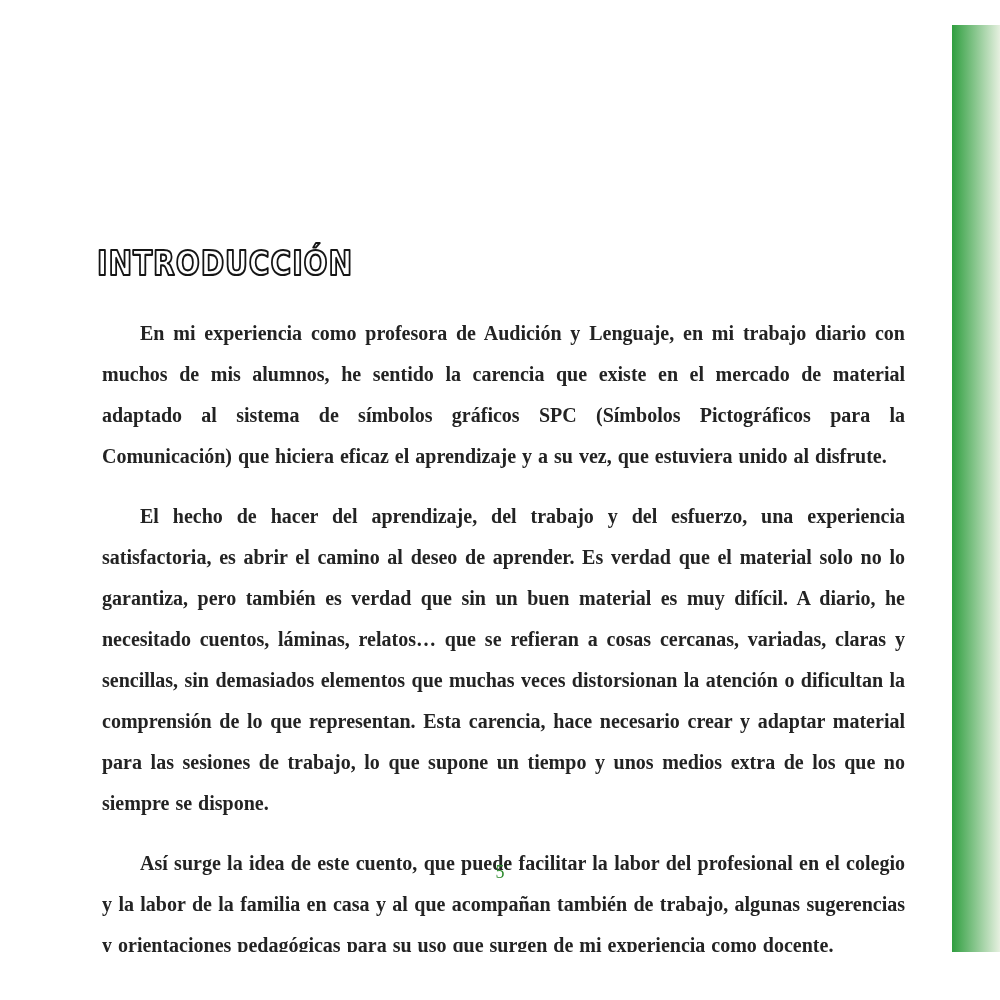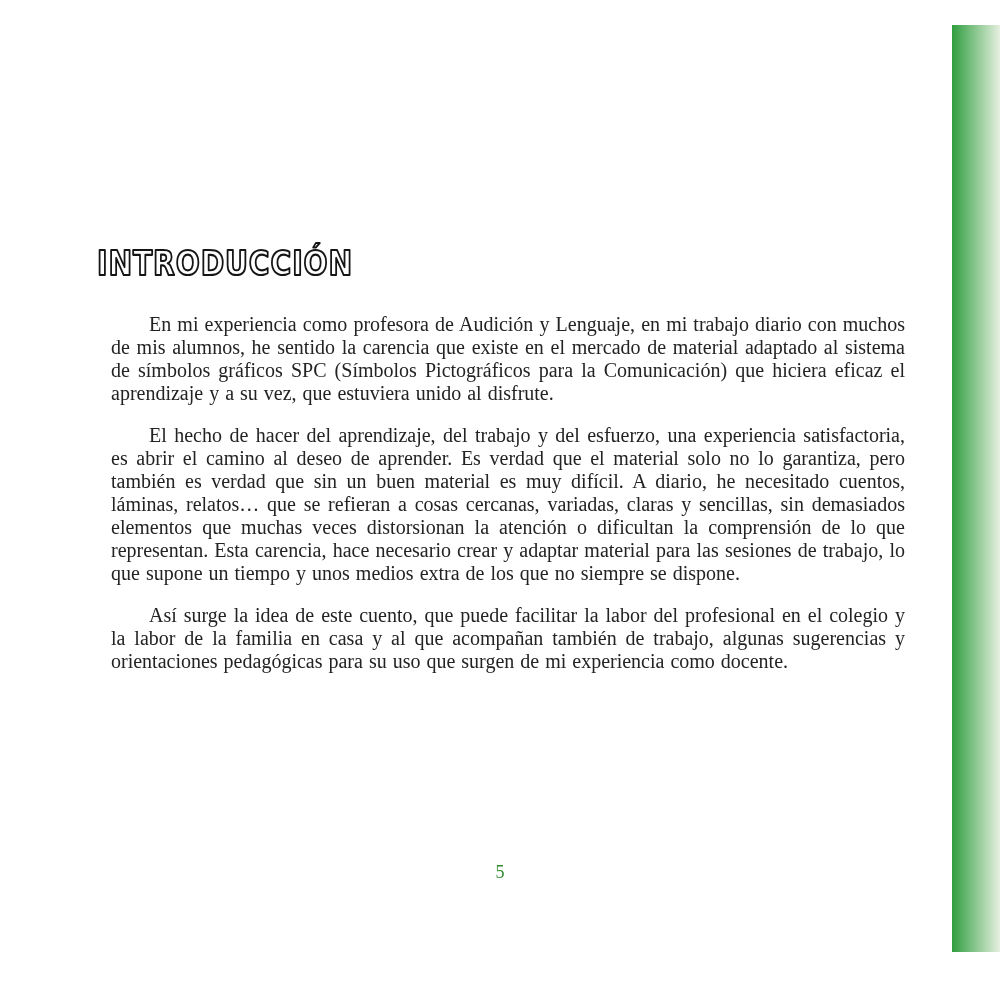--- a/index.html
+++ b/index.html
@@ -43,28 +43,29 @@
     font-family: "DejaVu Sans", "Liberation Sans", sans-serif;
     font-weight: bold;
     font-size: 33px;
     letter-spacing: 1px;
     fill: #ffffff;
     stroke: #151515;
     stroke-width: 2.1px;
     stroke-linejoin: round;
   }
   .body-text p {
-    margin: 0 0 19px 16px;
+    margin: 0 0 19px 7px;
     font-size: 20px;
-    line-height: 23px;
+    line-height: 41px;
     color: #232323;
     text-align: justify;
     text-align-last: left;
     text-indent: 38px;
     word-spacing: 1px;
+    font-weight: bold;
   }
   .page-number {
     position: absolute;
     left: 95px;
     top: 862px;
     width: 810px;
     text-align: center;
     font-size: 18px;
     color: var(--pagenum-color, #2e8b2e);
   }

